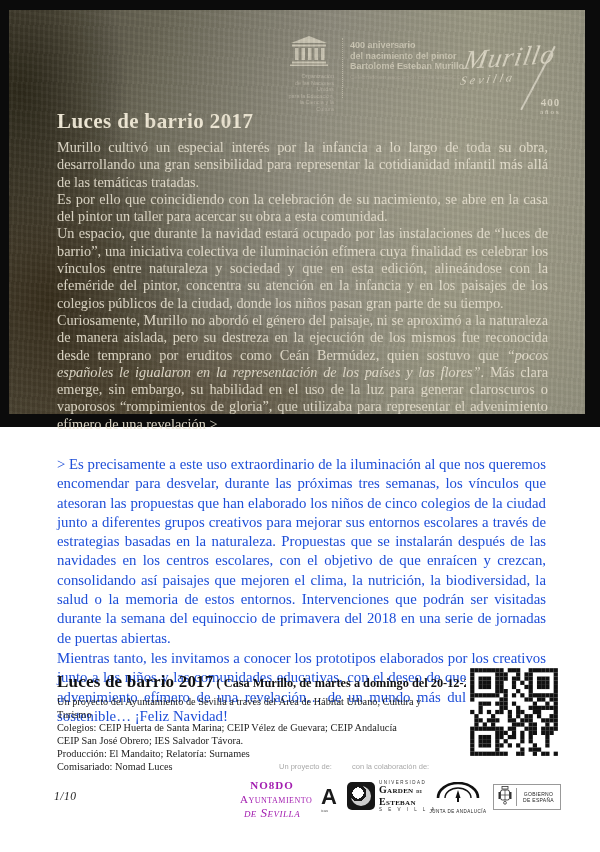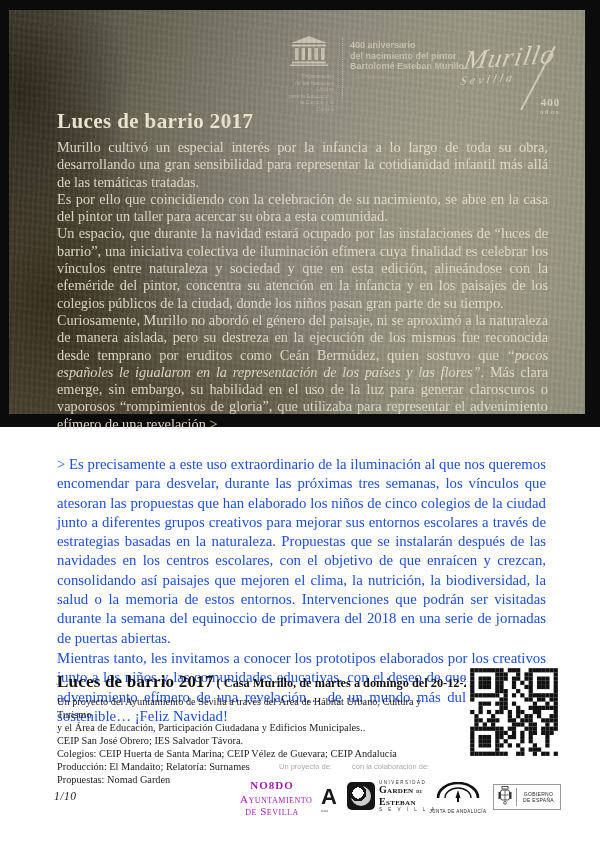--- a/index.html
+++ b/index.html
@@ -81,21 +81,21 @@
   #qr { position:absolute; left:466px; top:664px; width:96px; height:96px; }
 
   
   .logo-label { position:absolute; font-family:"Liberation Sans", sans-serif; font-size:7.5px; color:#a9a9a9;margin-left:32px; }
   #label-proyecto { left:247px; top:762px; }
   #label-colab { left:320px; top:762px; }
 
   #logo-sevilla { position:absolute; left:240px; top:779px; width:64px; text-align:center; color:#a21caf; font-family:"Liberation Serif", serif; }
   #logo-sevilla-no8do { font-weight:bold; font-size:11px; letter-spacing:1px; }
   #logo-sevilla-l1 { font-size:11px; letter-spacing:.5px; margin-top:2px; font-variant:small-caps; }
-  #logo-sevilla-l2 { font-size:11px; letter-spacing:.5px; font-variant:small-caps; }
+  #logo-sevilla-l2 { font-size:13px; letter-spacing:.5px; font-variant:small-caps;font-style:italic; }
 
   #logo-a { position:absolute; left:321px; top:786px; width:22px; color:#1a1a1a; }
   #logo-a-letter { font-family:"Liberation Sans", sans-serif; font-weight:bold; font-size:22px; line-height:22px; }
   #logo-a-sub { font-family:"Liberation Sans", sans-serif; font-size:4px; color:#555; }
 
   #logo-upo { position:absolute; left:347px; top:780px; display:flex; align-items:center; }
   #upo-mark {
     width:28px; height:28px; background:#161616; border-radius:5px; position:relative; margin-right:4px;
   }
   #upo-mark .circle { position:absolute; left:4px; top:4px; width:20px; height:20px; border-radius:50%;
@@ -179,25 +179,24 @@
     <p>&gt; Es precisamente a este uso extraordinario de la iluminación al que nos queremos encomendar para desvelar, durante las próximas tres semanas, los vínculos que atesoran las propuestas que han elaborado los niños de cinco colegios de la ciudad junto a diferentes grupos creativos para mejorar sus entornos escolares a través de estrategias basadas en la naturaleza. Propuestas que se instalarán después de las navidades en los centros escolares, con el objetivo de que enraícen y crezcan, consolidando así paisajes que mejoren el clima, la nutrición, la biodiversidad, la salud o la memoria de estos entornos. Intervenciones que podrán ser visitadas durante la semana del equinoccio de primavera del 2018 en una serie de jornadas de puertas abiertas.</p>
     <p>Mientras tanto, les invitamos a conocer los prototipos elaborados por los creativos junto a los niños y las comunidades educativas, con el deseo de que disfruten del advenimiento efímero de una revelación… de un mundo más dulce, amable y sostenible… ¡Feliz Navidad!</p>
   </div>
 
   <div id="footer-info">
     <div id="footer-title-line">
       <span id="footer-title">Luces de barrio 2017</span><span id="footer-subtitle"> ( Casa Murillo, de martes a domingo del 20-12-2017 al 7-1-2018 )</span>
     </div>
     <div id="footer-credits">
       <div>Un proyecto del Ayuntamiento de Sevilla a través del Área de Hábitat Urbano, Cultura y Turismo</div>
-      <div>y el Área de Educación, Participación Ciudadana y Edificios Municipales..</div>
+      <div>Colegios: CEIP Huerta de Santa Marina; CEIP Vélez de Guevara; CEIP Andalucía</div>
       <div>CEIP San José Obrero; IES Salvador Távora.</div>
-      <div>Colegios: CEIP Huerta de Santa Marina; CEIP Vélez de Guevara; CEIP Andalucía</div>
       <div>Producción: El Mandaito; Relatoría: Surnames</div>
-      <div>Propuestas: Nomad Garden</div>
+      <div>Comisariado: Nomad Luces</div>
     </div>
   </div>
 
   <div id="qr"><svg width="96" height="96" viewBox="0 0 96 96">
         <rect width="96" height="96" fill="#fff"></rect>
         <rect x="4.17" y="4.17" width="4.22" height="4.22" fill="#111"></rect>
         <rect x="8.35" y="4.17" width="4.22" height="4.22" fill="#111"></rect>
         <rect x="12.52" y="4.17" width="4.22" height="4.22" fill="#111"></rect>
         <rect x="16.70" y="4.17" width="4.22" height="4.22" fill="#111"></rect>
         <rect x="20.87" y="4.17" width="4.22" height="4.22" fill="#111"></rect>

